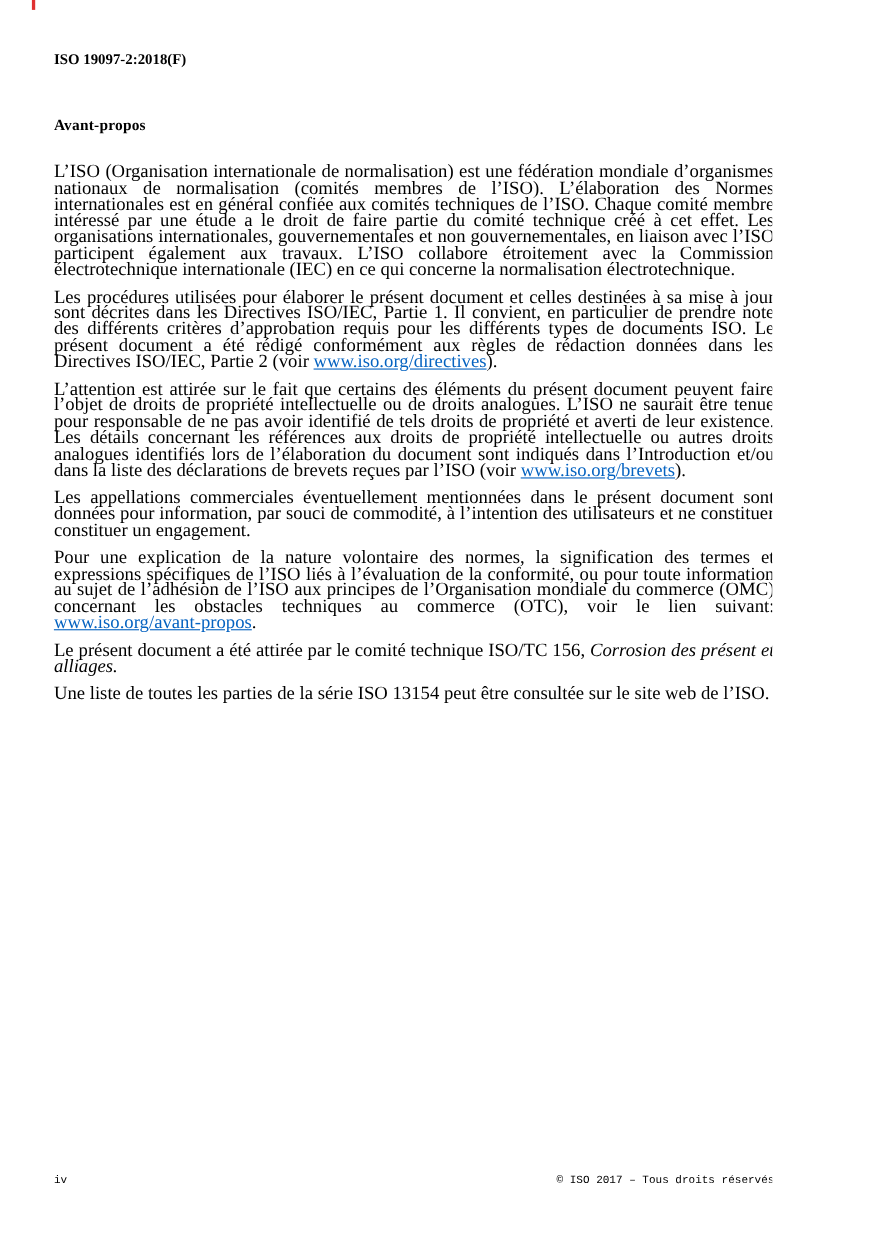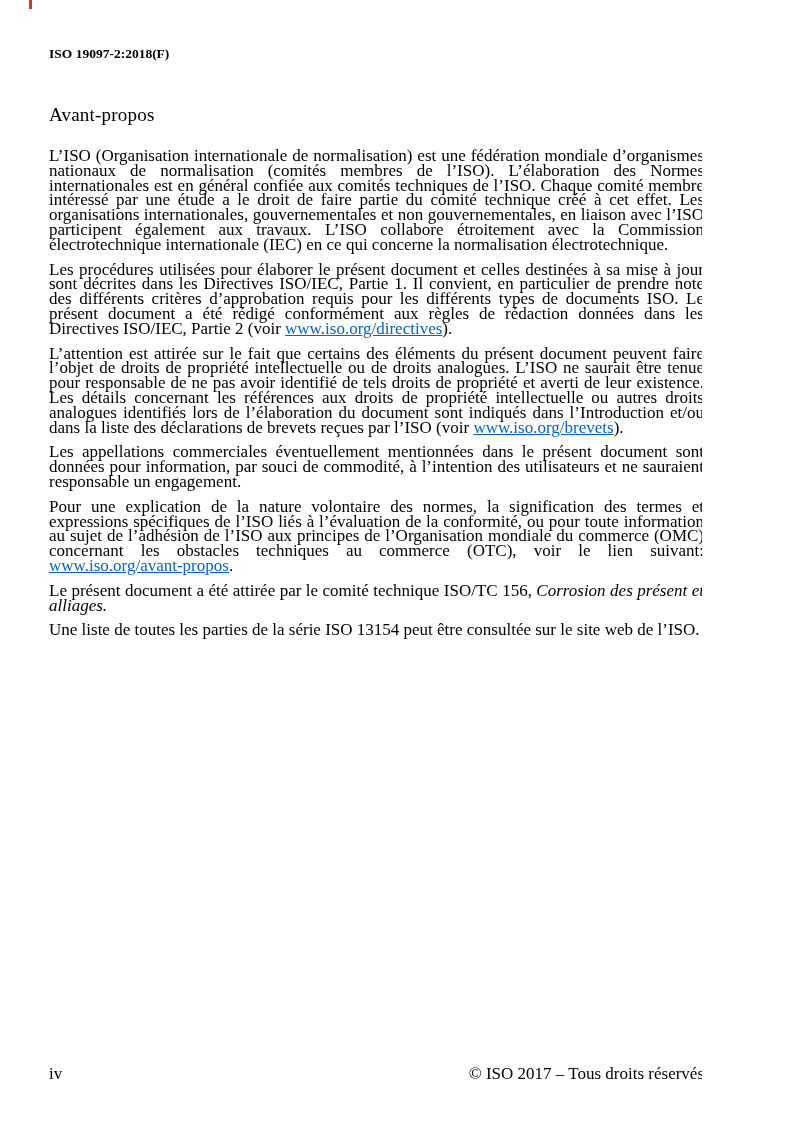--- a/index.html
+++ b/index.html
@@ -28,22 +28,22 @@
     top: 46px;
     width: 655px;
   }
   .doc-ref {
     font-weight: bold;
     font-size: 13.5px;
     line-height: 16px;
   }
   .title {
     margin: 42px 0 0 0;
-    font-size: 19px;
-    font-weight: normal;
+    font-size: 14px;
+    font-weight: bold;
     line-height: 22px;
     letter-spacing: 0.2px;
   }
   .body-text {
     margin-top: 23px;
   }
   .para {
     margin: 0 0 10px 0;
     font-size: 17px;
     line-height: 14.8px;
@@ -56,40 +56,41 @@
   }
   em { font-style: italic; }
   .footer {
     position: absolute;
     left: 49px;
     top: 1066px;
     width: 655px;
     display: flex;
     justify-content: space-between;
     align-items: flex-start;
-    font-size: 17px;
+    font-size: 10px;
     line-height: 15px;
+    font-family: Liberation Mono, monospace;
   }
 </style>
 </head>
 <body>
 
 <div class="page">
   <div class="red-mark"></div>
 
   <div class="content">
     <div class="doc-ref">ISO 19097-2:2018(F)</div>
 
     <h1 class="title">Avant-propos</h1>
 
     <div class="body-text">
         <p class="para"><span>L’ISO (Organisation internationale de normalisation) est une fédération mondiale d’organismes nationaux de normalisation (comités membres de l’ISO). L’élaboration des Normes internationales est en général confiée aux comités techniques de l’ISO. Chaque comité membre intéressé par une étude a le droit de faire partie du comité technique créé à cet effet. Les organisations internationales, gouvernementales et non gouvernementales, en liaison avec l’ISO participent également aux travaux. L’ISO collabore étroitement avec la Commission électrotechnique internationale (IEC) en ce qui concerne la normalisation électrotechnique.</span></p>
         <p class="para"><span>Les procédures utilisées pour élaborer le présent document et celles destinées à sa mise à jour sont décrites dans les Directives ISO/IEC, Partie 1. Il convient, en particulier de prendre note des différents critères d’approbation requis pour les différents types de documents ISO. Le présent document a été rédigé conformément aux règles de rédaction données dans les Directives ISO/IEC, Partie 2 (voir </span><a href="#" class="doc-link">www.iso.org/directives</a><span>).</span></p>
         <p class="para"><span>L’attention est attirée sur le fait que certains des éléments du présent document peuvent faire l’objet de droits de propriété intellectuelle ou de droits analogues. L’ISO ne saurait être tenue pour responsable de ne pas avoir identifié de tels droits de propriété et averti de leur existence. Les détails concernant les références aux droits de propriété intellectuelle ou autres droits analogues identifiés lors de l’élaboration du document sont indiqués dans l’Introduction et/ou dans la liste des déclarations de brevets reçues par l’ISO (voir </span><a href="#" class="doc-link">www.iso.org/brevets</a><span>).</span></p>
-        <p class="para"><span>Les appellations commerciales éventuellement mentionnées dans le présent document sont données pour information, par souci de commodité, à l’intention des utilisateurs et ne sauraient responsable un engagement.</span></p>
+        <p class="para"><span>Les appellations commerciales éventuellement mentionnées dans le présent document sont données pour information, par souci de commodité, à l’intention des utilisateurs et ne constituer constituer un engagement.</span></p>
         <p class="para"><span>Pour une explication de la nature volontaire des normes, la signification des termes et expressions spécifiques de l’ISO liés à l’évaluation de la conformité, ou pour toute information au sujet de l’adhésion de l’ISO aux principes de l’Organisation mondiale du commerce (OMC) concernant les obstacles techniques au commerce (OTC), voir le lien suivant: </span><a href="#" class="doc-link">www.iso.org/avant-propos</a><span>.</span></p>
         <p class="para"><span>Le présent document a été attirée par le comité technique ISO/TC 156, </span><em>Corrosion des présent et alliages.</em></p>
         <p class="para"><span>Une liste de toutes les parties de la série ISO 13154 peut être consultée sur le site web de l’ISO.</span></p>
       </div>
   </div>
 
   <div class="footer">
     <span>iv</span>
     <span>© ISO 2017 – Tous droits réservés</span>
   </div>

